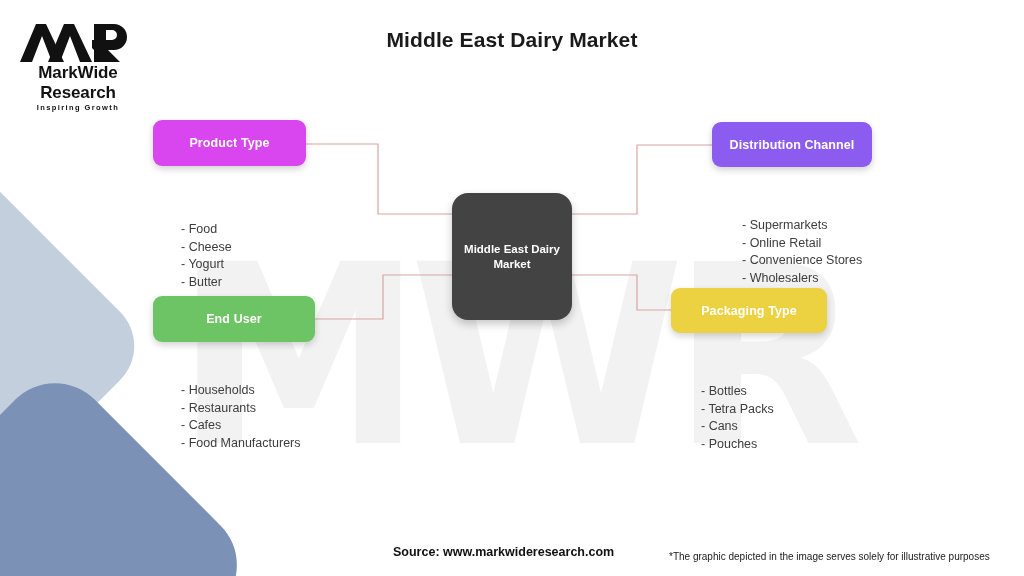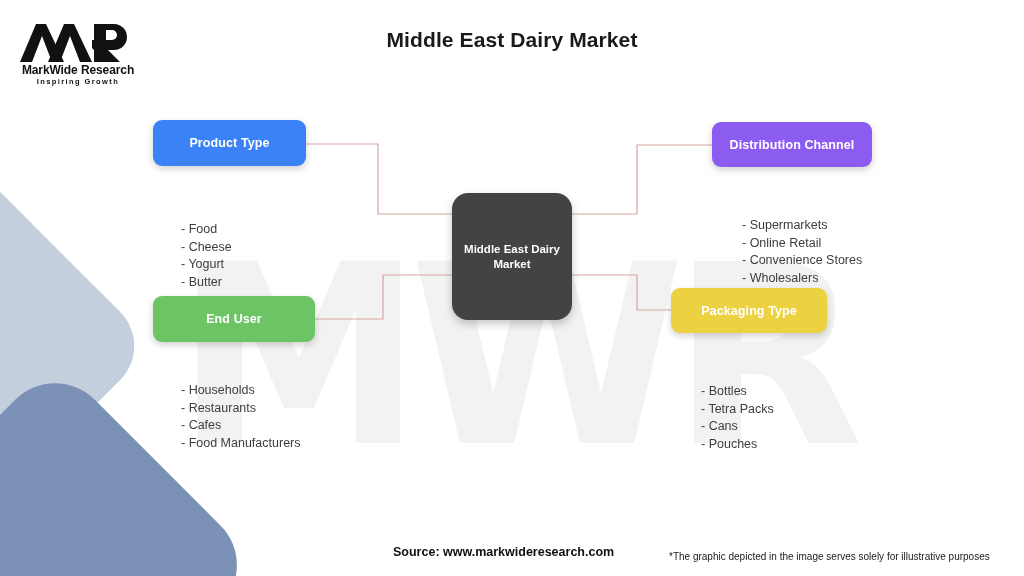--- a/index.html
+++ b/index.html
@@ -45,21 +45,21 @@
     line-height:1;
     user-select:none;
     white-space:nowrap;
     font-family:"DejaVu Sans", sans-serif;
   }
 
   
   .logo { position:absolute; left:18px; top:22px; width:120px; }
   .logo-mark { display:block; }
   .logo-name {
-    font-size:12px; font-weight:bold; color:#111;
+    font-size:17px; font-weight:bold; color:#111;
     text-align:center; letter-spacing:-0.1px; margin-top:-1px;
   }
   .logo-tag {
     font-size:7.5px; font-weight:bold; color:#111;
     text-align:center; letter-spacing:1.4px; margin-top:0;
   }
 
   
   .title {
     position:absolute; left:0; right:0; top:28px;
@@ -82,21 +82,21 @@
   }
   .branch-list {
     list-style:none;
     font-size:12.5px;
     color:#3d3d3d;
     line-height:17.5px;
   }
   .branch-list li { white-space:nowrap; }
 
   #branch-product   { left:153px; top:120px; }
-  #branch-product   .branch-box { width:153px; height:46px; background:#3b82f6; }
+  #branch-product   .branch-box { width:153px; height:46px; background:#d946ef; }
   #branch-product   .branch-list { margin-top:55px; margin-left:28px; }
 
   #branch-enduser   { left:153px; top:296px; }
   #branch-enduser   .branch-box { width:162px; height:46px; background:#6cc464; }
   #branch-enduser   .branch-list { margin-top:40px; margin-left:28px; }
 
   #branch-distribution { left:712px; top:122px; }
   #branch-distribution .branch-box { width:160px; height:45px; background:#8c5cf0; }
   #branch-distribution .branch-list { margin-top:50px; margin-left:30px; }
 

